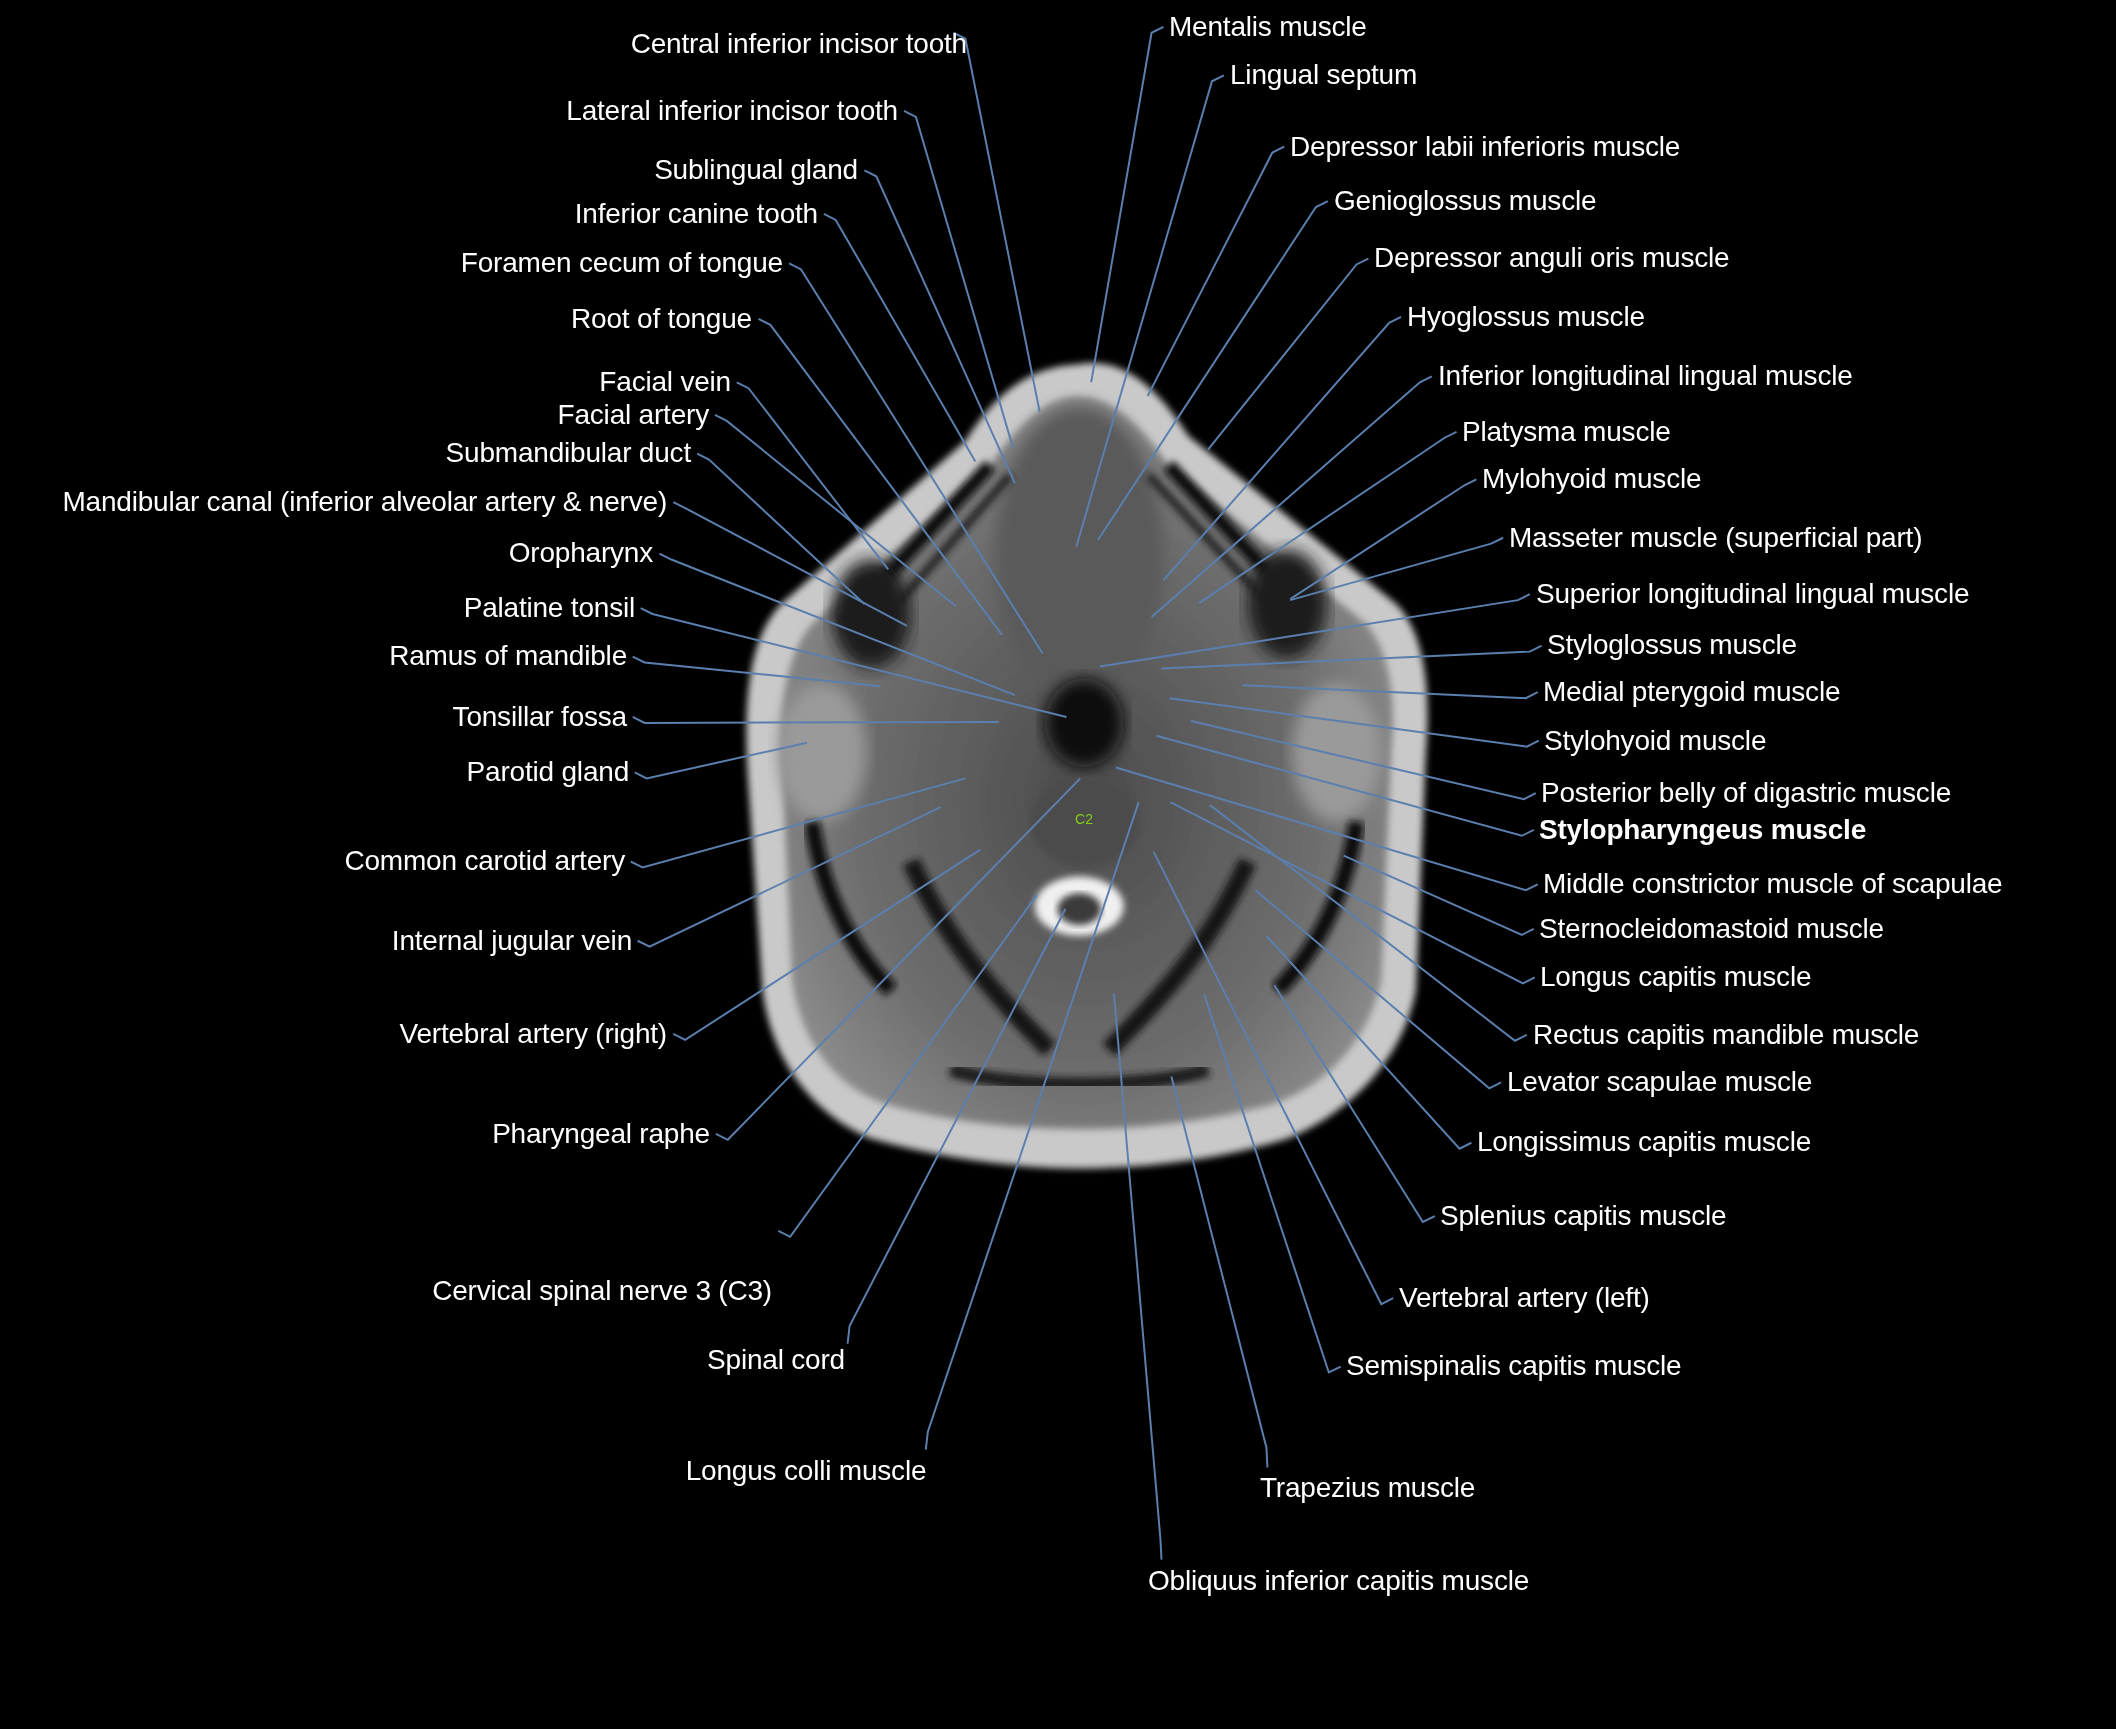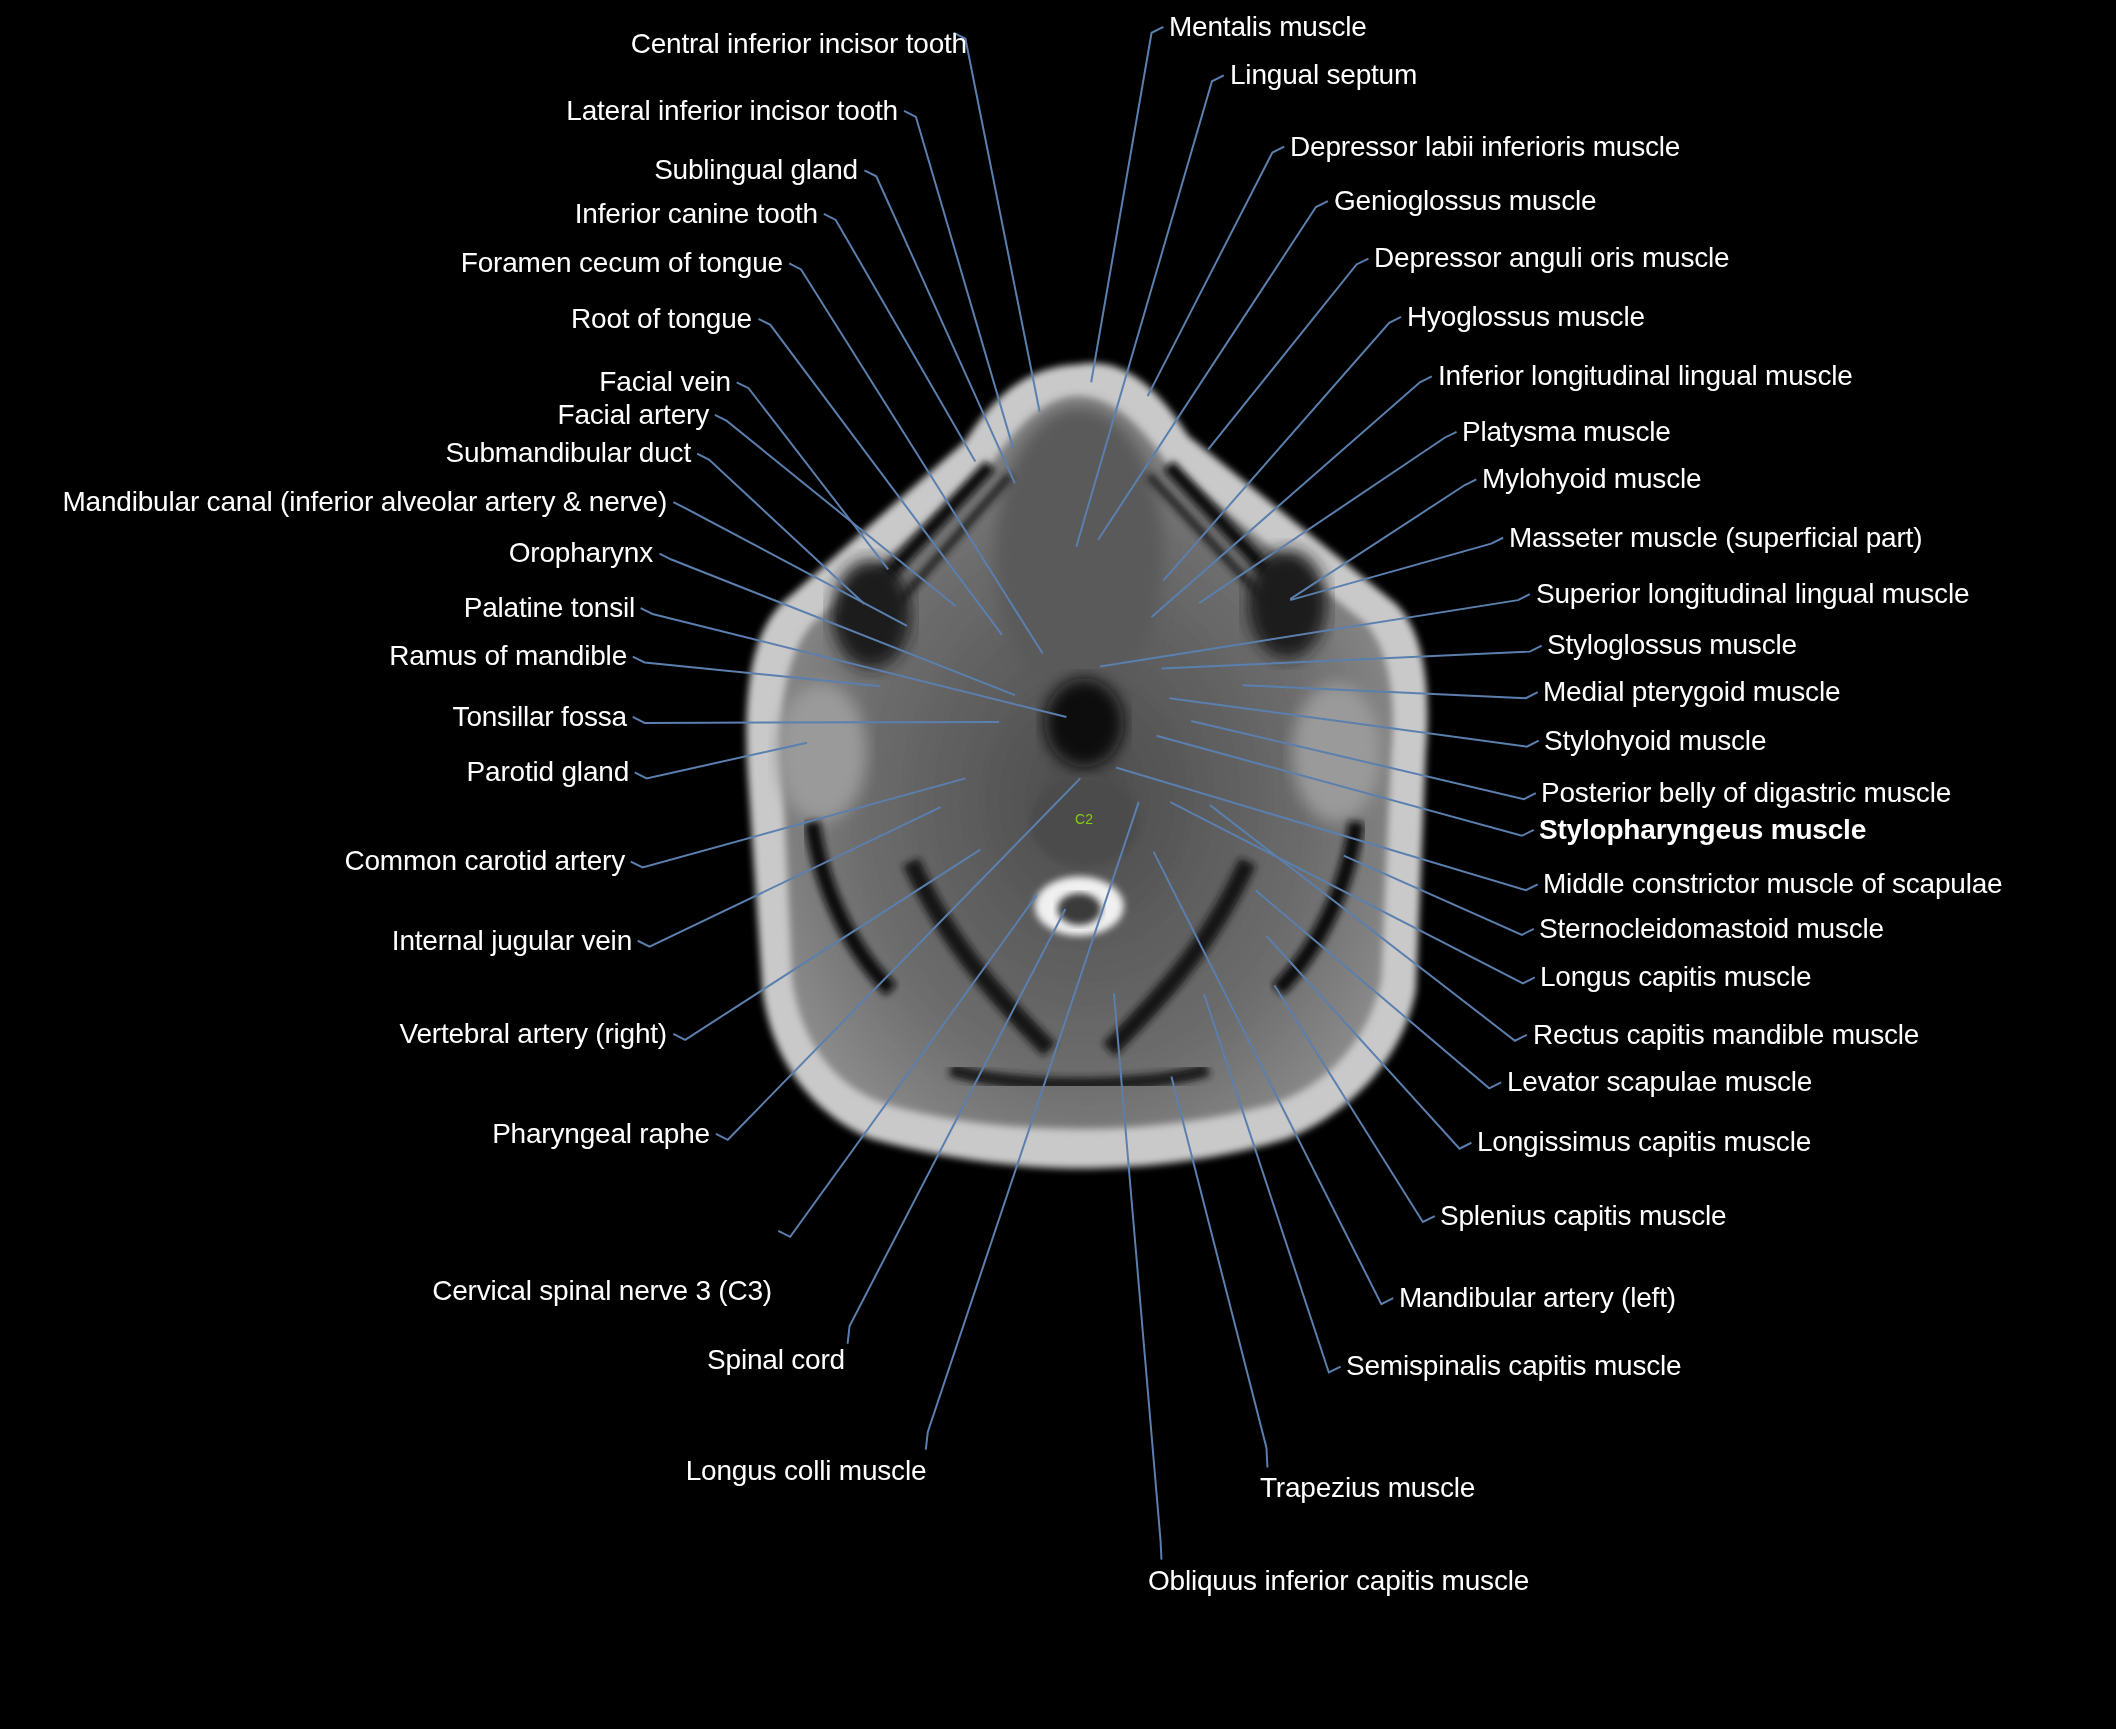--- a/index.html
+++ b/index.html
@@ -154,21 +154,21 @@
       <div class="lbl right" style="left: 1544px; top: 741px;">Stylohyoid muscle</div>
       <div class="lbl right" style="left: 1541px; top: 793px;">Posterior belly of digastric muscle</div>
       <div class="lbl right" style="left: 1539px; top: 830px; font-weight: bold;">Stylopharyngeus muscle</div>
       <div class="lbl right" style="left: 1543px; top: 884px;">Middle constrictor muscle of scapulae</div>
       <div class="lbl right" style="left: 1539px; top: 929px;">Sternocleidomastoid muscle</div>
       <div class="lbl right" style="left: 1540px; top: 977px;">Longus capitis muscle</div>
       <div class="lbl right" style="left: 1533px; top: 1035px;">Rectus capitis mandible muscle</div>
       <div class="lbl right" style="left: 1507px; top: 1082px;">Levator scapulae muscle</div>
       <div class="lbl right" style="left: 1477px; top: 1142px;">Longissimus capitis muscle</div>
       <div class="lbl right" style="left: 1440px; top: 1216px;">Splenius capitis muscle</div>
-      <div class="lbl right" style="left: 1399px; top: 1298px;">Mandibular artery (left)</div>
+      <div class="lbl right" style="left: 1399px; top: 1298px;">Vertebral artery (left)</div>
       <div class="lbl right" style="left: 1346px; top: 1366px;">Semispinalis capitis muscle</div>
       <div class="lbl center" style="left: 776px; top: 1360px;">Spinal cord</div>
       <div class="lbl center" style="left: 806px; top: 1471px;">Longus colli muscle</div>
       <div class="lbl right" style="left: 1260px; top: 1488px;">Trapezius muscle</div>
       <div class="lbl right" style="left: 1148px; top: 1581px;">Obliquus inferior capitis muscle</div>
     </div>
 </div>
 
 
 </body></html>

